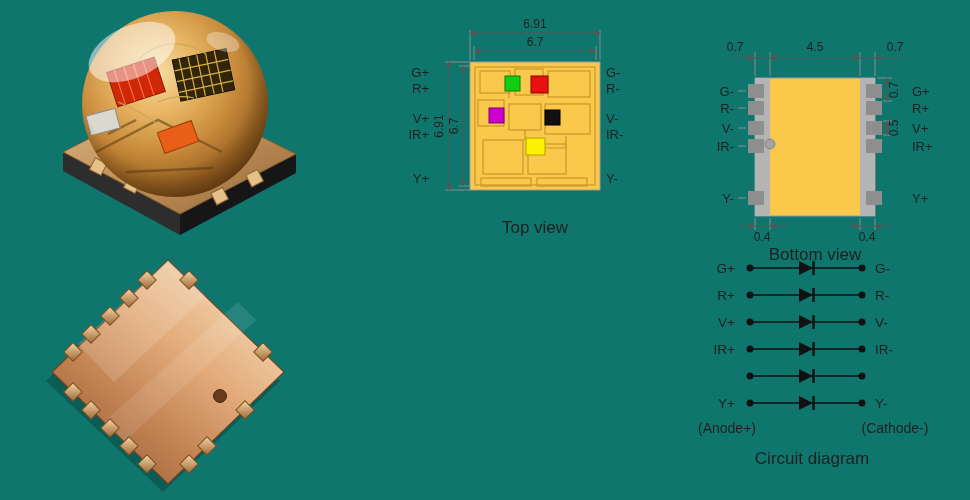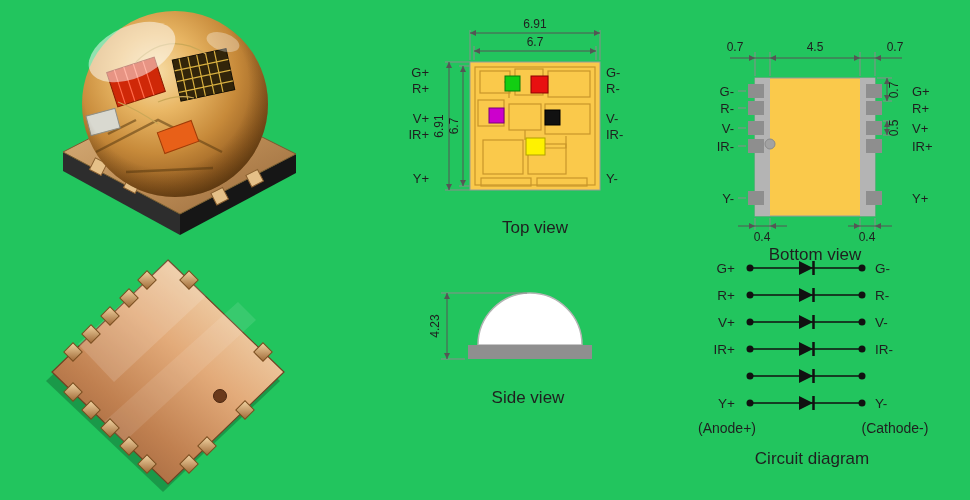--- a/index.html
+++ b/index.html
@@ -1,17 +1,17 @@
 <!DOCTYPE html>
 <html><head>
 <meta charset="utf-8">
 <style>
   html,body{margin:0;padding:0}
   body{background:#ffffff;font-family:"Liberation Sans","DejaVu Sans",sans-serif}
-  #canvas{position:relative;width:970px;height:500px;background:#22c55e;overflow:hidden}
+  #canvas{position:relative;width:970px;height:500px;background:#0f766e;overflow:hidden}
   .panel{position:absolute}
   svg{display:block}
   text{fill:#1f1f1f}
   .pin{font-size:13px}
   .dim{font-size:12px}
   .cap{font-size:17px}
   .circ{font-size:13.5px}
   .an{font-size:14px}
   .ext{stroke:#8c8c8c;stroke-width:1}
   .dimline{stroke:#555;stroke-width:1}
@@ -298,35 +298,20 @@
         <text class="pin" x="232" y="72">G+</text>
         <text class="pin" x="232" y="89">R+</text>
         <text class="pin" x="232" y="109">V+</text>
         <text class="pin" x="232" y="127">IR+</text>
         <text class="pin" x="232" y="179">Y+</text>
       </g>
       <text class="cap" x="135" y="236" text-anchor="middle">Bottom view</text>
     </svg>
   </div>
 
-  <div class="panel" style="left:415px;top:262px;width:230px;height:165px">
-    <svg width="230" height="165" viewBox="0 0 230 165">
-      <path d="M 63 83 A 52 52 0 0 1 167 83 Z" fill="#ffffff" stroke="#b5b5b5" stroke-width="1.5"></path>
-      <rect x="53" y="83" width="124" height="14" fill="#8f8f8f"></rect>
-      <g>
-        <line class="ext" x1="26" y1="31" x2="112" y2="31"></line>
-        <line class="ext" x1="26" y1="97" x2="50" y2="97"></line>
-        <line class="dimline" x1="32" y1="31" x2="32" y2="97"></line>
-        <polygon class="arr" points="29,37 32,31 35,37"></polygon>
-        <polygon class="arr" points="29,91 32,97 35,91"></polygon>
-        <text class="dim" x="24" y="64" text-anchor="middle" transform="rotate(-90 24 64)">4.23</text>
-      </g>
-      <text class="cap" x="113" y="141" text-anchor="middle">Side view</text>
-    </svg>
-  </div>
 
   <div class="panel" style="left:655px;top:248px;width:310px;height:248px">
     <svg width="310" height="248" viewBox="0 0 310 248">
 
       <g>
         <text class="circ" x="80" y="25" text-anchor="end">G+</text>
         <circle cx="95" cy="20" r="3.5" fill="#111"></circle>
         <line class="wire" x1="95" y1="20" x2="207" y2="20"></line>
         <polygon points="144,13 144,27 158,20" fill="#111"></polygon>
         <line x1="158.5" y1="13" x2="158.5" y2="27" stroke="#111" stroke-width="2.5"></line>

